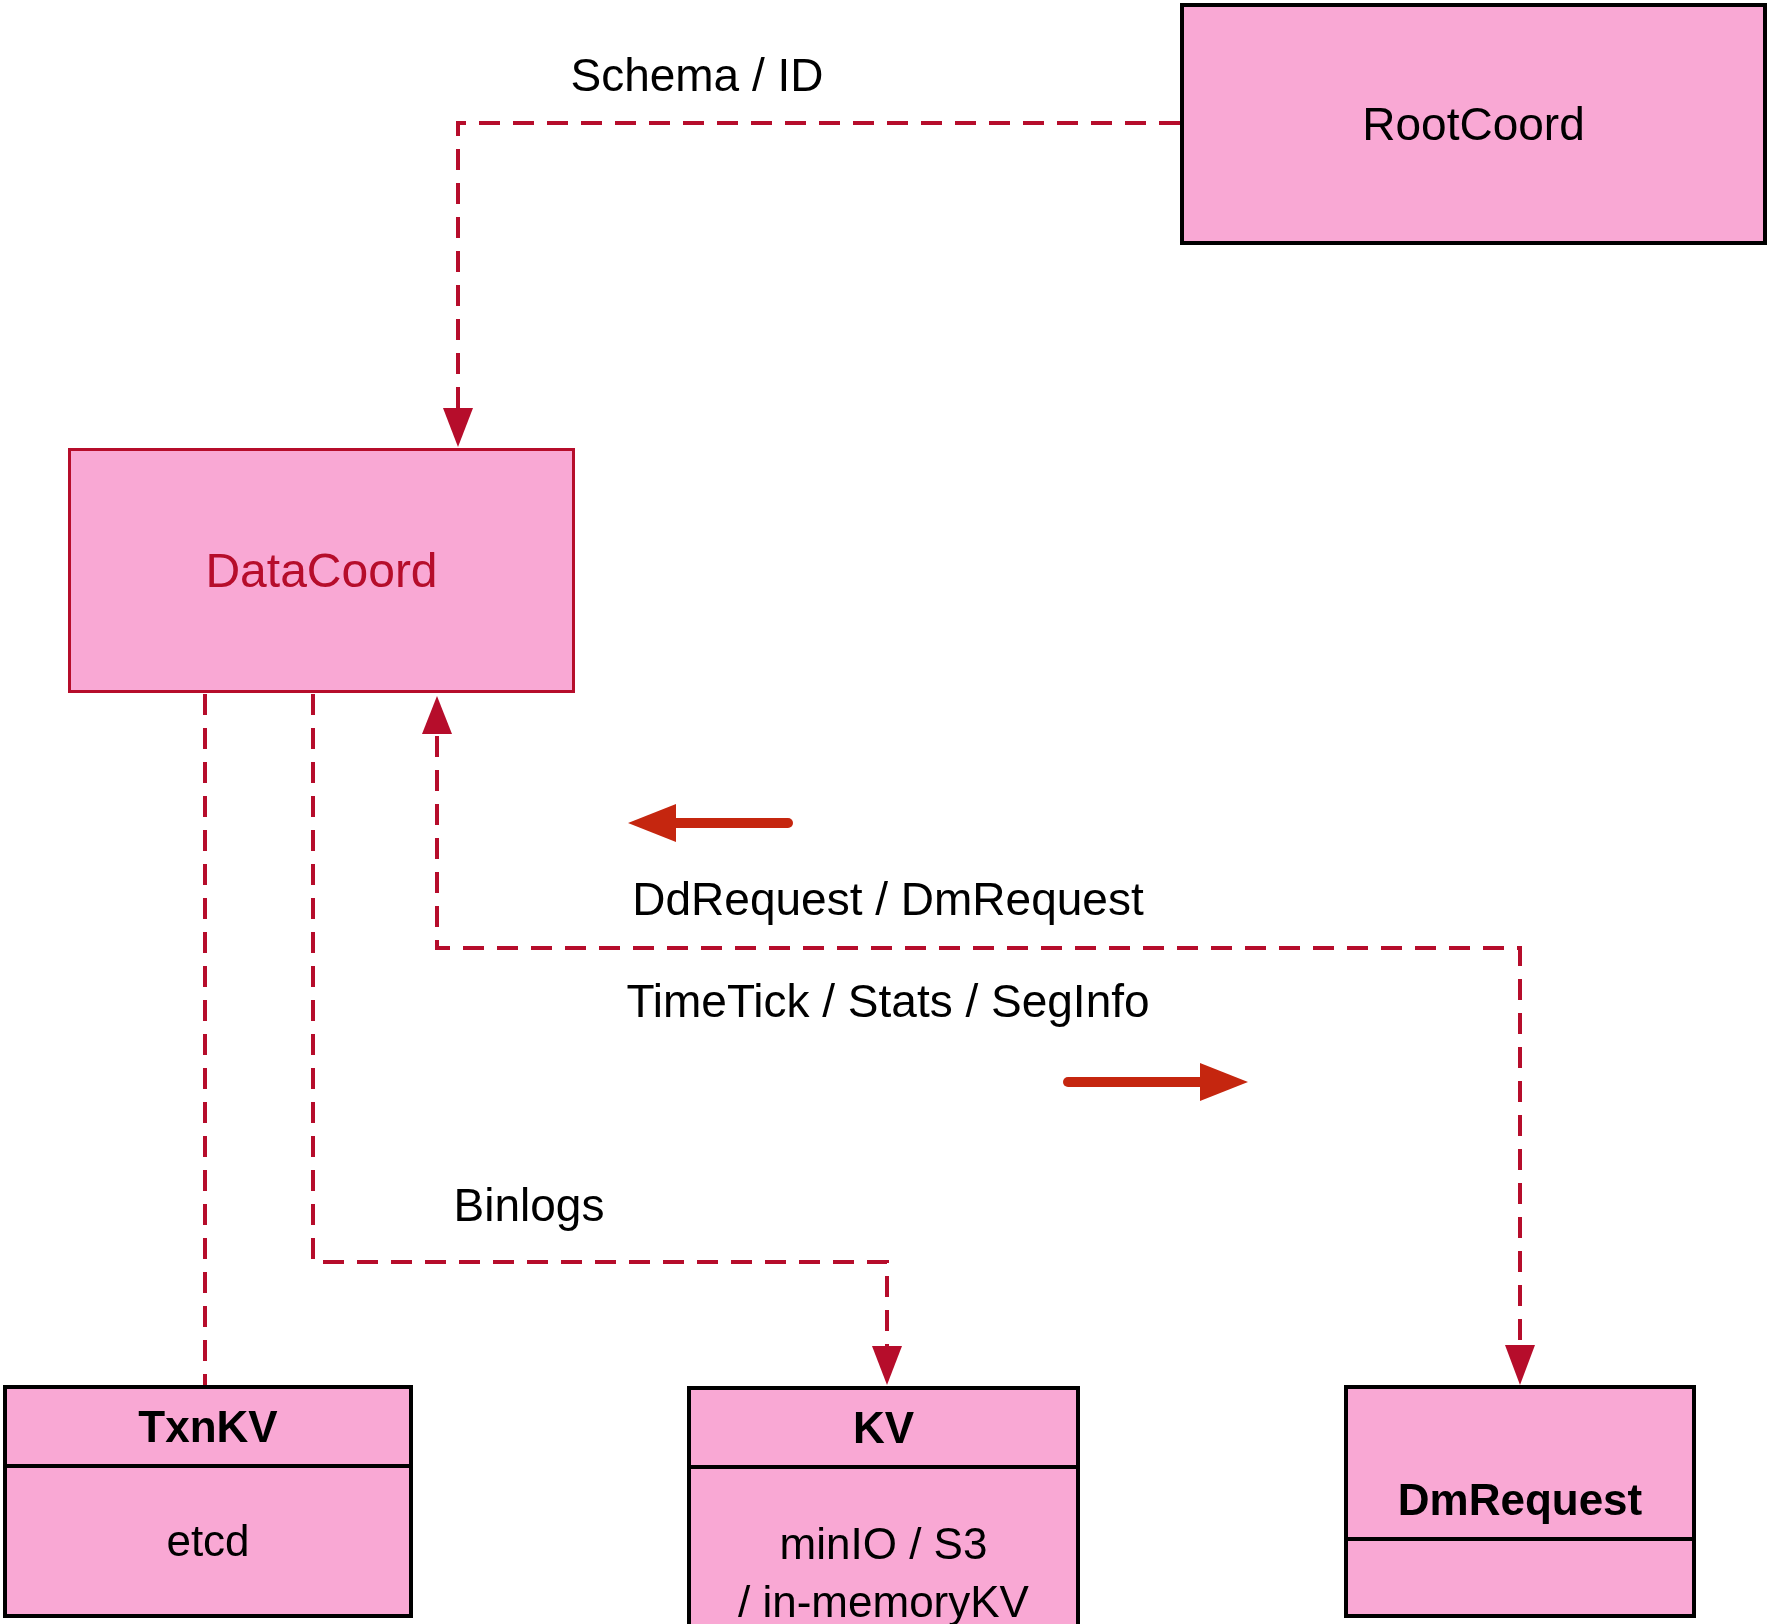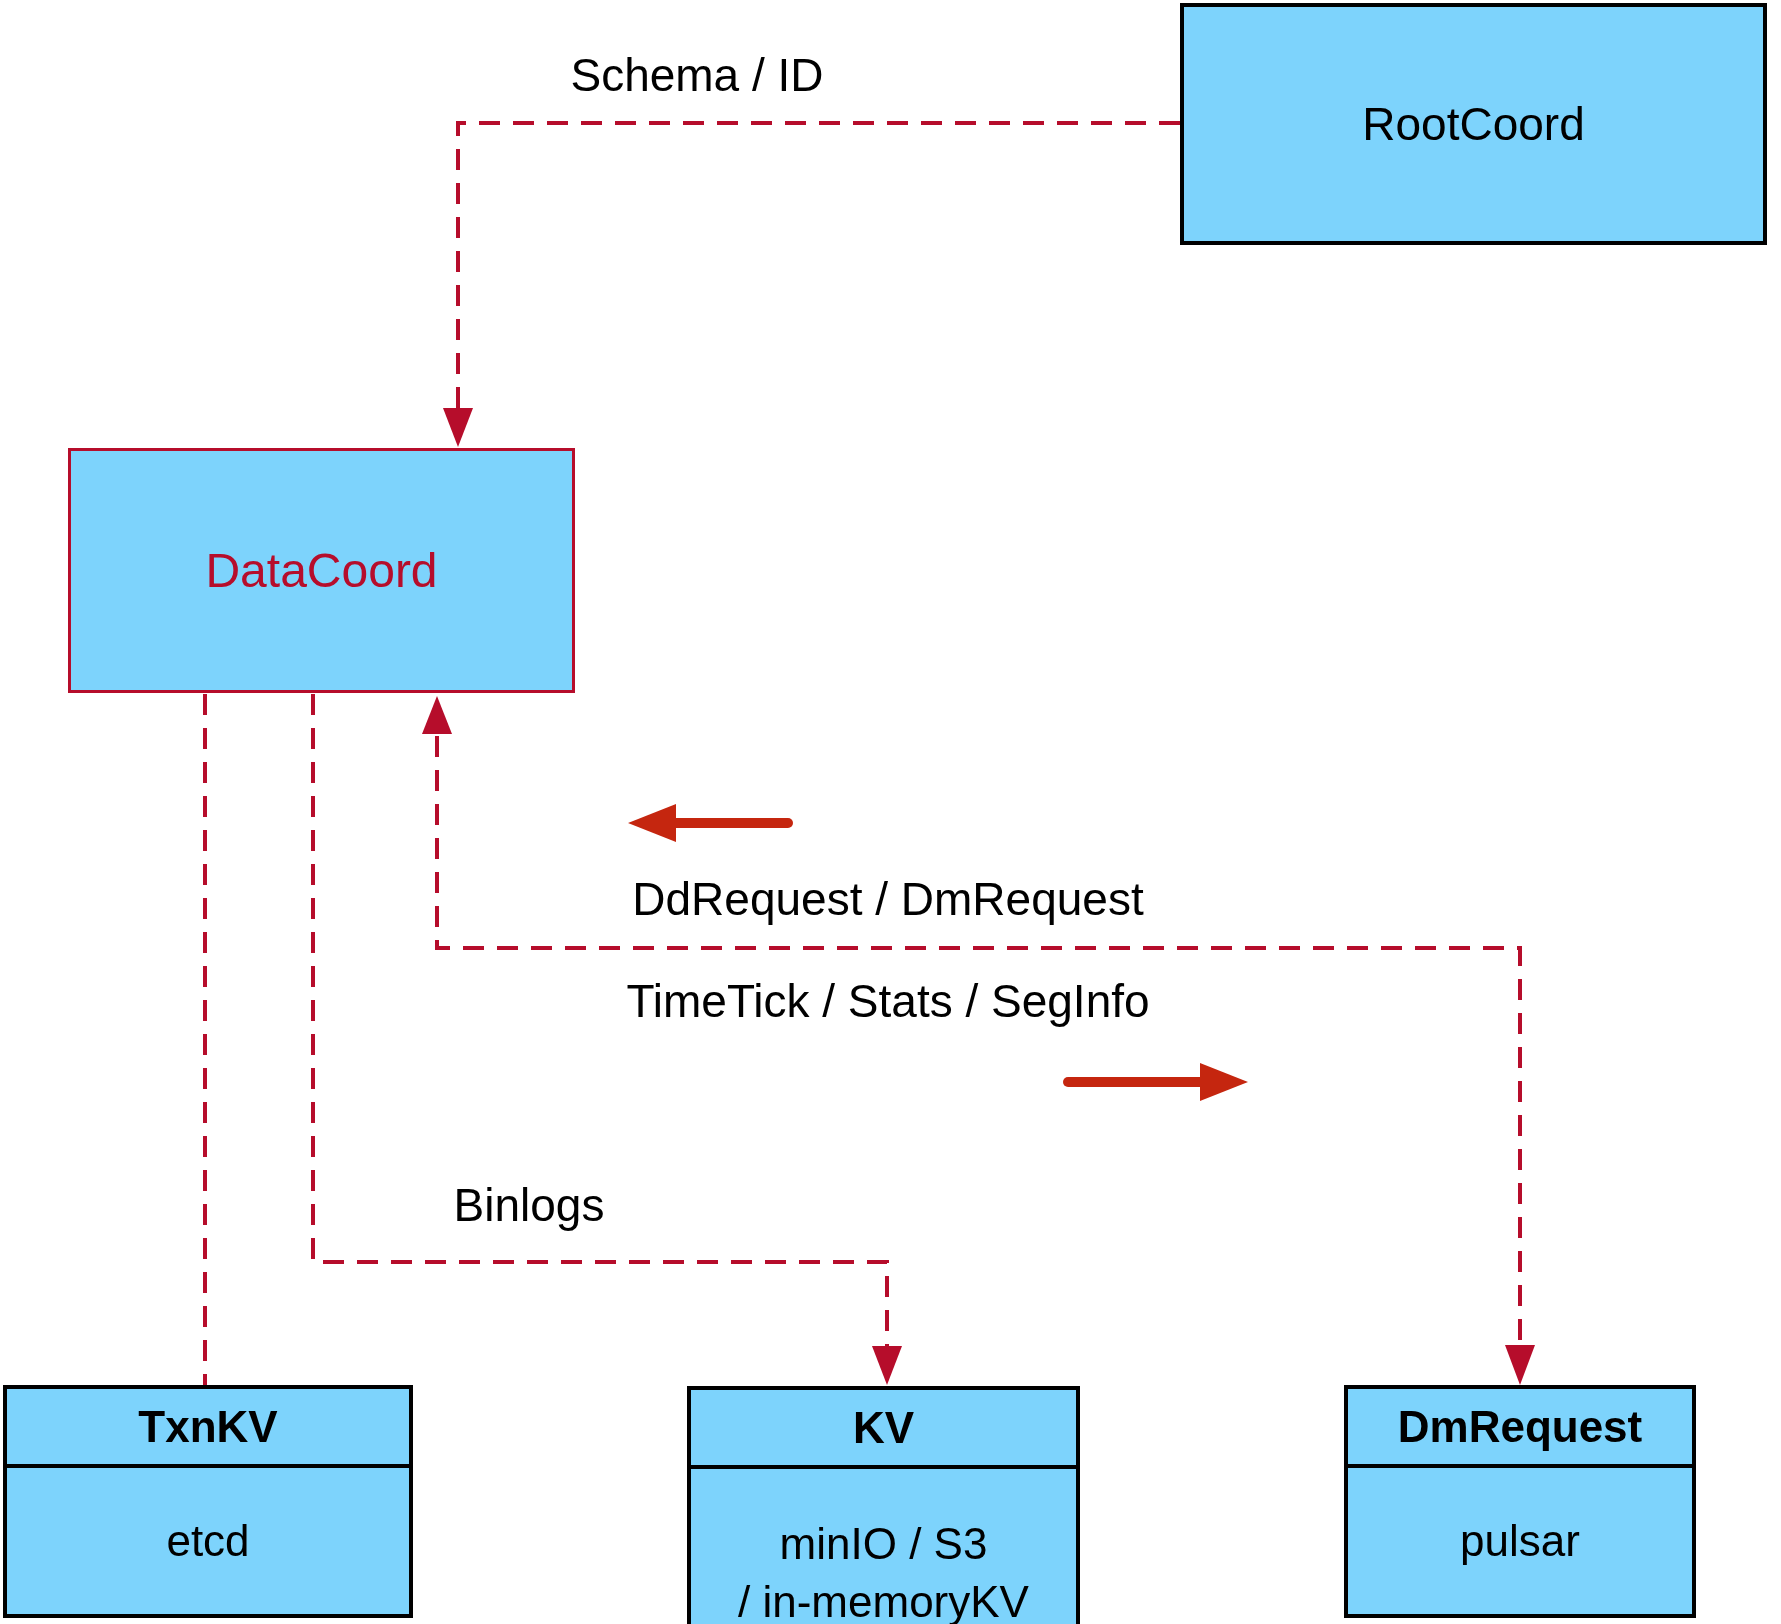--- a/index.html
+++ b/index.html
@@ -26,21 +26,21 @@
   .solid-line{
     stroke:var(--solid-color);
     stroke-width:10;
     stroke-linecap:round;
   }
   .solid-head{fill:var(--solid-color);stroke:none;}
 
   .node{
     position:absolute;
     box-sizing:border-box;
-    background:#7dd3fc;
+    background:#f9a8d4;
     display:flex;
     align-items:center;
     justify-content:center;
     color:#000;
   }
   .node-plain{border:4px solid var(--box-border);font-size:46px;}
   .node-red{
     border:3px solid var(--dash-color);
     color:var(--dash-color);
     font-size:48px;
@@ -133,23 +133,20 @@
   <div class="node node-split" id="kv">
     <div class="hdr">KV</div>
     <div class="bdy">
       <span>minIO / S3</span>
       <span>/ in-memoryKV</span>
     </div>
   </div>
 
   <div class="node node-split" id="msg-stream">
     <div class="hdr">DmRequest</div>
-    <div class="bdy">
-      <span>pulsar</span>
-    </div>
   </div>
 
   <div class="edge-label" id="lbl-schema">Schema / ID</div>
   <div class="edge-label" id="lbl-dd">DdRequest / DmRequest</div>
   <div class="edge-label" id="lbl-timetick">TimeTick / Stats / SegInfo</div>
   <div class="edge-label" id="lbl-binlogs">Binlogs</div>
 
 </div>
 
 </body></html>

